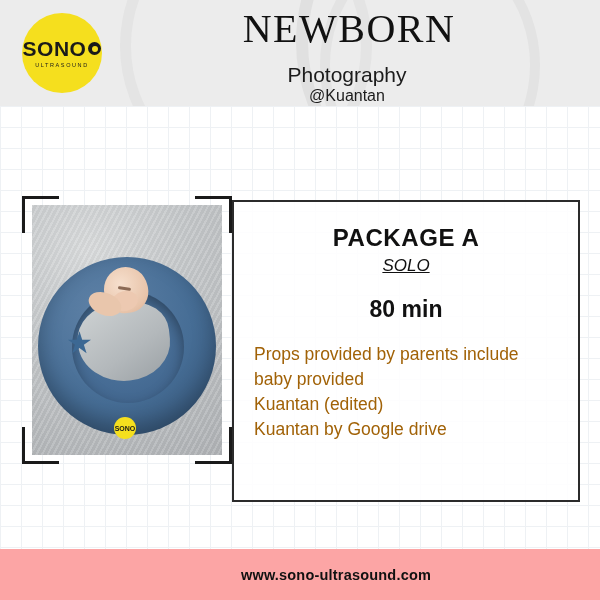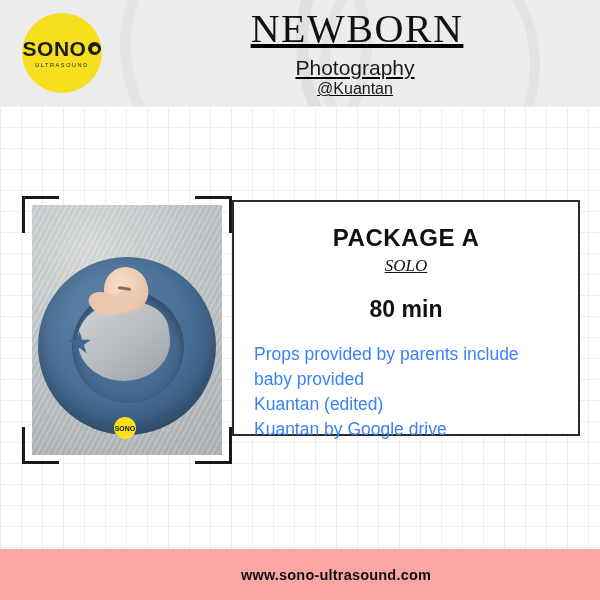--- a/index.html
+++ b/index.html
@@ -98,39 +98,38 @@
   }
   .logo-sub {
     font-size: 5.5px;
     letter-spacing: 1.6px;
     color: #1a1a1a;
     margin-top: 3px;
   }
 
   .title-block {
     position: absolute;
-    left: 142px;
+    left: 134px;
     top: 8px;
     width: 430px;
     text-align: center;
-    text-decoration: underline;
   }
   .title-main {
     font-family: "Liberation Serif", serif;
     font-size: 40px;
     letter-spacing: 1.5px;
     color: #111111;
     line-height: 1.05;
   }
   .title-sub {
     font-family: "Liberation Sans", sans-serif;
     font-size: 21px;
     color: #1b1b1b;
     line-height: 1.15;
-    margin-top: 6px;
+    margin-top: 13px;
     padding-right: 4px;
     text-align: center;
   }
   .title-sub2 {
     font-family: "Liberation Sans", sans-serif;
     font-size: 16px;
     color: #1b1b1b;
     line-height: 1.15;
     text-align: center;
     padding-right: 4px;
@@ -297,53 +296,52 @@
   .bracket.tr { right: 0; top: 0; border-left: none; border-bottom: none; }
   .bracket.bl { left: 0; bottom: 0; border-right: none; border-top: none; }
   .bracket.br { right: 0; bottom: 0; border-left: none; border-top: none; }
 
   
   .card {
     position: absolute;
     left: 232px;
     top: 200px;
     width: 348px;
-    height: 236px;
+    height: 302px;
     border: 2px solid #2b2b2b;
     background: rgba(255,255,255,0.85);
     box-sizing: border-box;
     padding: 22px 20px 0 20px;
   }
   .card-title {
     text-align: center;
     font-size: 24px;
     font-weight: bold;
     letter-spacing: 0.6px;
     color: #111;
   }
   .card-subtitle {
     text-align: center;
     font-size: 17px;
     font-style: italic;
     text-decoration: underline;
     color: #111;
     margin-top: 4px;
-    font-family: Liberation Serif, serif;
   }
   .card-duration {
     text-align: center;
     font-size: 23px;
     font-weight: bold;
     color: #111;
     margin-top: 20px;
   }
   .card-list {
     margin-top: 19px;
     font-size: 17.5px;
-    color: #3b82f6;
+    color: #a16207;
     line-height: 1.42;
   }
   .card-list div { white-space: nowrap; }
 
   
   .footer {
     position: absolute;
     left: 0;
     bottom: 0;
     width: 600px;

